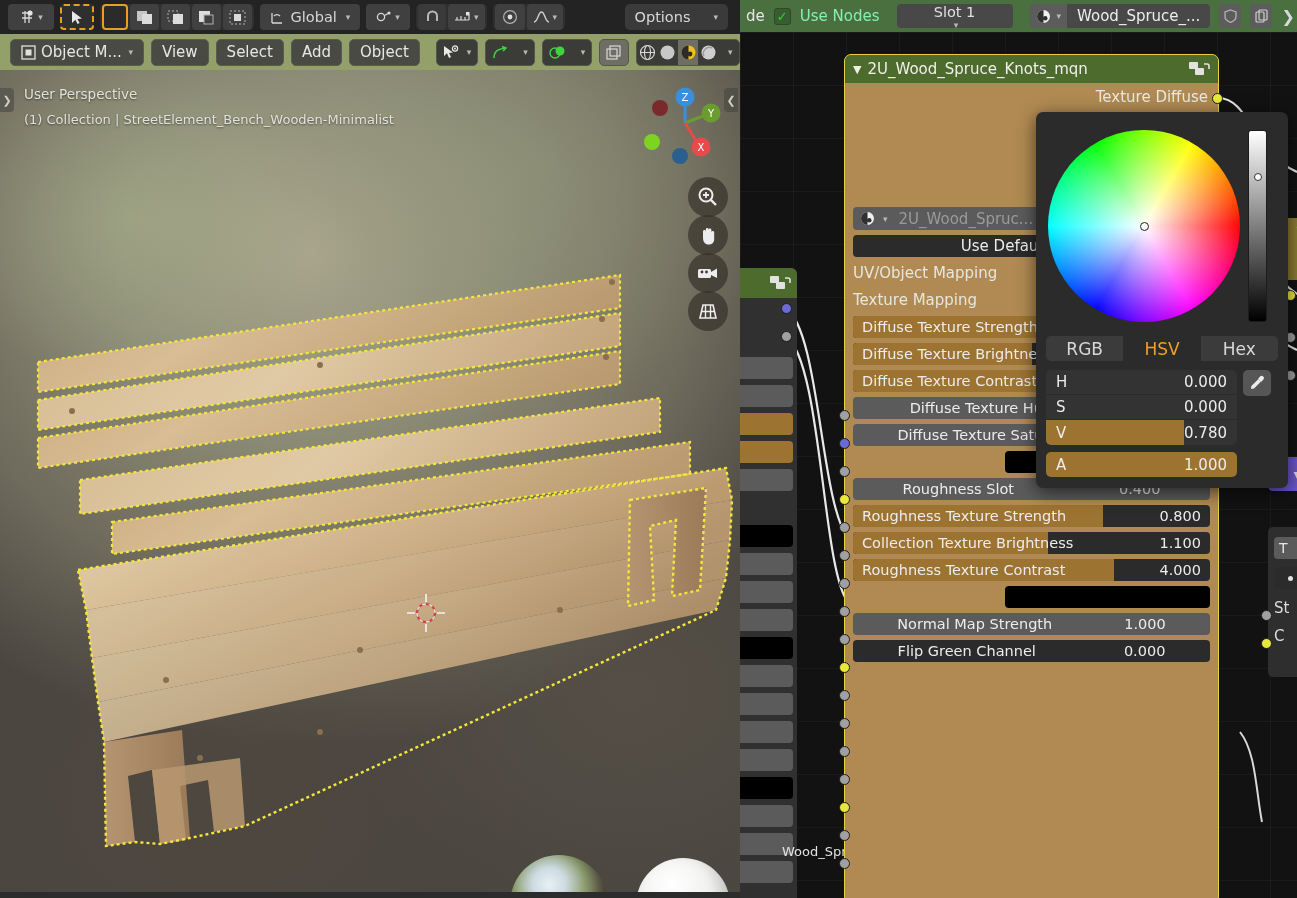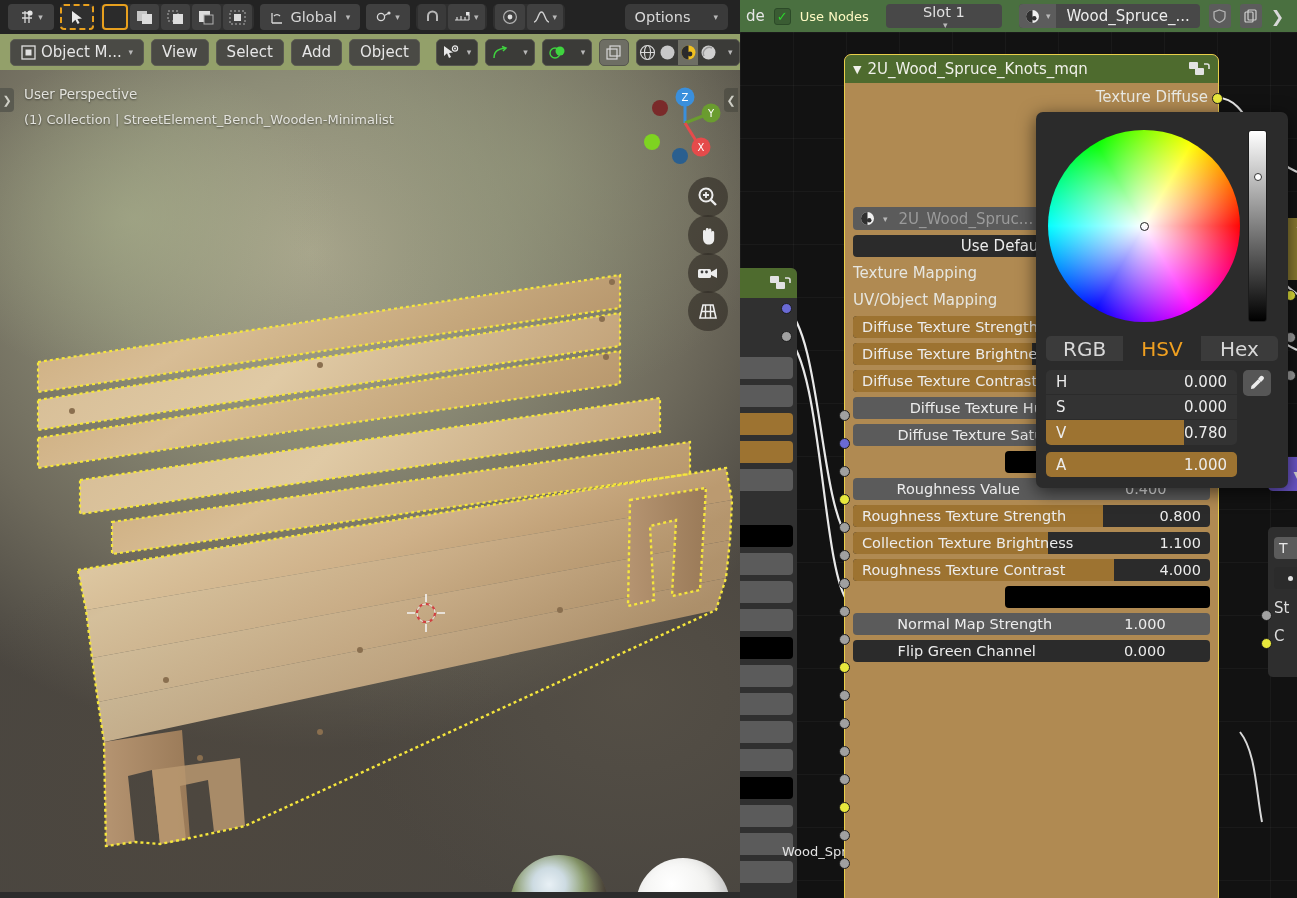--- a/index.html
+++ b/index.html
@@ -98,21 +98,21 @@
     position: absolute; right: 12px; width: 40px; height: 40px; border-radius: 50%;
     background: rgba(46,42,36,.62); display: flex; align-items: center; justify-content: center;
   }
 
   
   #node-area { position: absolute; left: 740px; top: 0; width: 557px; height: 898px; background: #1a1a1a; }
   #node-header {
     position: absolute; left: 0; top: 0; width: 557px; height: 32px;
     background: #4a7040; display: flex; align-items: center; gap: 9px; padding-left: 6px;
   }
-  #node-header .nh-txt { color: #fef9c3; font-size: 13px; }
+  #node-header .nh-txt { color: #86efac; font-size: 15px; }
   .nh-chk {
     width: 17px; height: 17px; background: #3a5c33; border: 1px solid #2c4a28; border-radius: 3px;
     display: flex; align-items: center; justify-content: center; color: #2dd62d; font-size: 13px;
   }
   .nh-field {
     height: 24px; background: #484848; border-radius: 4px; display: flex; align-items: center;
     justify-content: space-between; padding: 0 8px; color: #e0e0e0; font-size: 14.5px;
   }
   #node-canvas {
     position: absolute; left: 0; top: 32px; width: 557px; height: 866px;
@@ -200,21 +200,21 @@
     border: 1px solid #1c1c1c;
   }
   #val-cursor {
     position: absolute; left: 50%; top: 22%; width: 8px; height: 8px; margin-left: -4px;
     border: 1.5px solid #333; border-radius: 50%; background: #fff;
   }
   #tabs {
     position: absolute; left: 10px; top: 224px; width: 232px; height: 25px;
     background: #3b3b3b; border-radius: 5px; display: flex; overflow: hidden;
   }
-  #tabs > div { flex: 1; display: flex; align-items: center; justify-content: center; font-size: 20px; color: #d8d8d8; }
+  #tabs > div { flex: 1; display: flex; align-items: center; justify-content: center; font-size: 17px; color: #d8d8d8; }
   #tabs > div.on { color: #f0a020; background: #2b2b2b; }
   #hsv {
     position: absolute; left: 10px; top: 258px; width: 191px;
     background: #333; border-radius: 5px; overflow: hidden;
   }
   .hsv-row {
     height: 25px; display: flex; align-items: center; justify-content: space-between;
     padding: 0 10px; position: relative; color: #ececec; font-size: 15px;
     border-bottom: 1px solid #2b2b2b;
   }
@@ -723,24 +723,24 @@
             <span style="margin-left:6px;">2U_Wood_Spruc...</span>
           </div>
         </div>
 
         <div class="node-row">
           <div class="btnrow">
               <span>Use Default Values</span>
             </div>
         </div>
         <div class="node-row">
+          <span class="node-lbl">UV/Object Mapping</span>
+        </div>
+        <div class="node-row">
           <span class="node-lbl">Texture Mapping</span>
-        </div>
-        <div class="node-row">
-          <span class="node-lbl">UV/Object Mapping</span>
         </div>
 
         <div class="node-row">
           <div class="slider">
             <div class="fill" style="width:80%;"></div>
             <span class="nm">Diffuse Texture Strength</span>
             <span class="vl">0.914</span>
           </div>
         </div>
         <div class="node-row">
@@ -768,21 +768,21 @@
             <span class="nm">Diffuse Texture Saturation</span>
             <span class="vl">0.800</span>
           </div>
         </div>
         <div class="node-row">
           <div class="swatch" style="margin-left:auto;max-width:205px;"></div>
         </div>
 
         <div class="node-row">
           <div class="slider gray center" style="gap:105px;">
-            <span class="nm">Roughness Value</span>
+            <span class="nm">Roughness Slot</span>
             <span class="vl">0.400</span>
           </div>
         </div>
         <div class="node-row">
           <div class="slider">
             <div class="fill" style="width:70%;"></div>
             <span class="nm">Roughness Texture Strength</span>
             <span class="vl">0.800</span>
           </div>
         </div>

